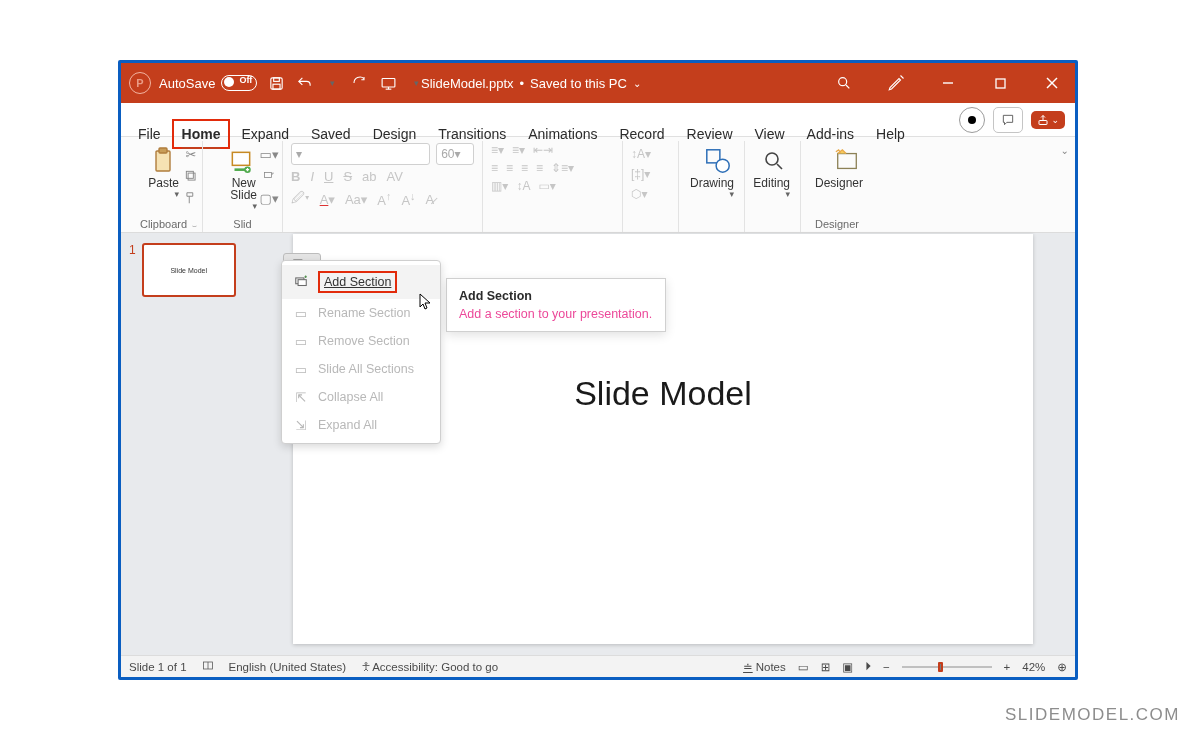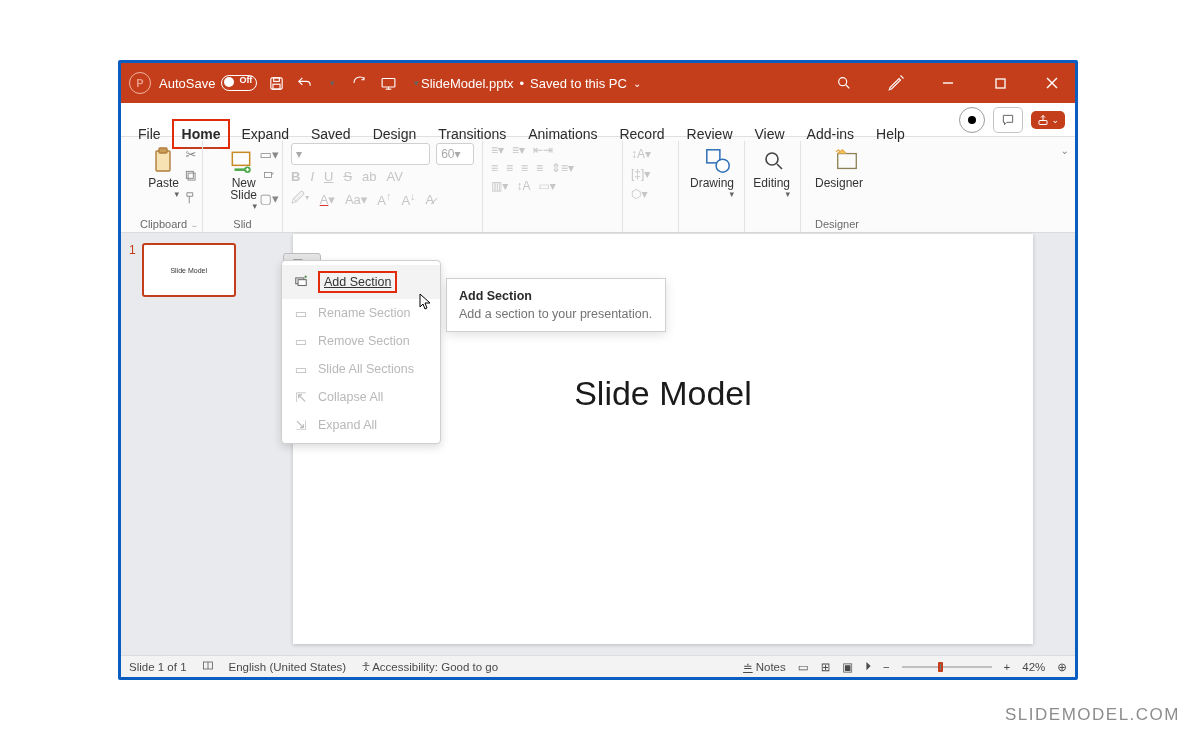--- a/index.html
+++ b/index.html
@@ -86,21 +86,21 @@
   .section-item.active { color:#333; background:#f3f3f3;}
   .section-item .micon { width:18px; height:16px; display:flex;align-items:center;justify-content:center; font-size:13px;}
   .add-highlight { border:2px solid #e22b0b; padding:2px 4px; color:#333 !important; text-decoration: underline; }
 
   
   .tooltip {
     position:absolute; left:325px; top:215px; width:220px; background:#fff; border-top:1px solid #d0d0d0; border-left:1px solid #d0d0d0; border-right:1px solid #d0d0d0; border-bottom:1px solid #d0d0d0;
     box-shadow:0 3px 10px rgba(0,0,0,.12); padding:10px 12px; z-index:49; font-size:12.5px;
   }
   .tooltip-title { font-weight:600; color:#2b2b2b; margin-bottom:4px;}
-  .tooltip-body { color:#737373; }
+  .tooltip-body { color:#ec4899; }
 
   
   .statusbar {
     height:22px; background:#f3f3f3; border-top:1px solid #dcdcdc; display:flex; align-items:center;
     font-size:11.5px; color:#4a4a4a; padding:0 8px; gap:14px;
   }
   .statusbar .right { margin-left:auto; display:flex; align-items:center; gap:12px; }
   .slider { width:90px; height:2px; background:#c0c0c0; position:relative;}
   .slider .thumb { position:absolute; left:36px; top:-4px; width:5px; height:10px; background:#7a7a7a; border-radius:1px;}
 

